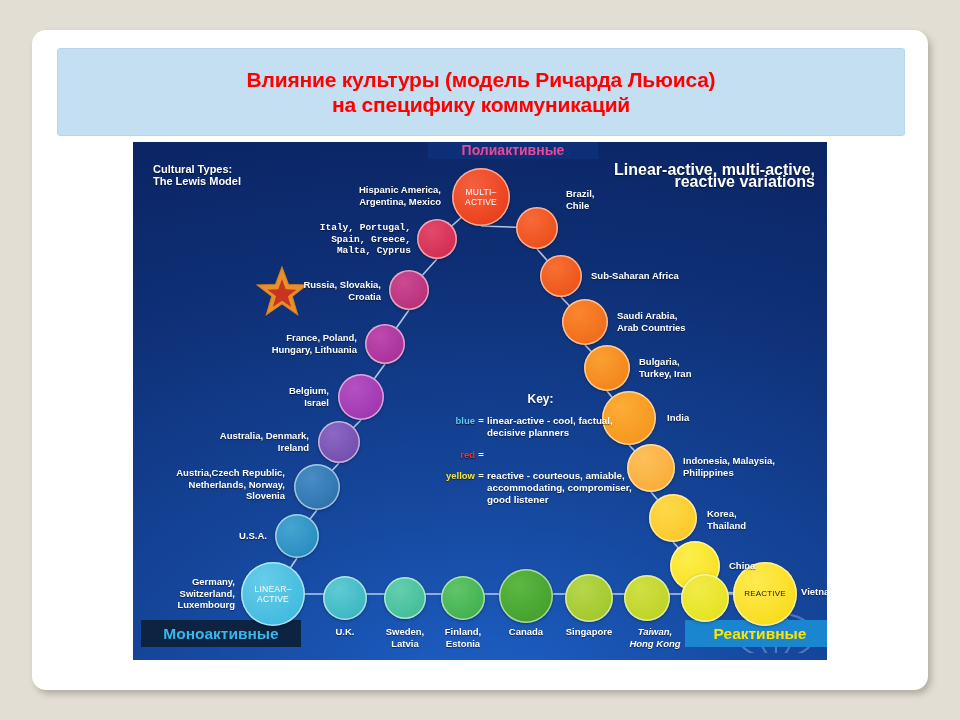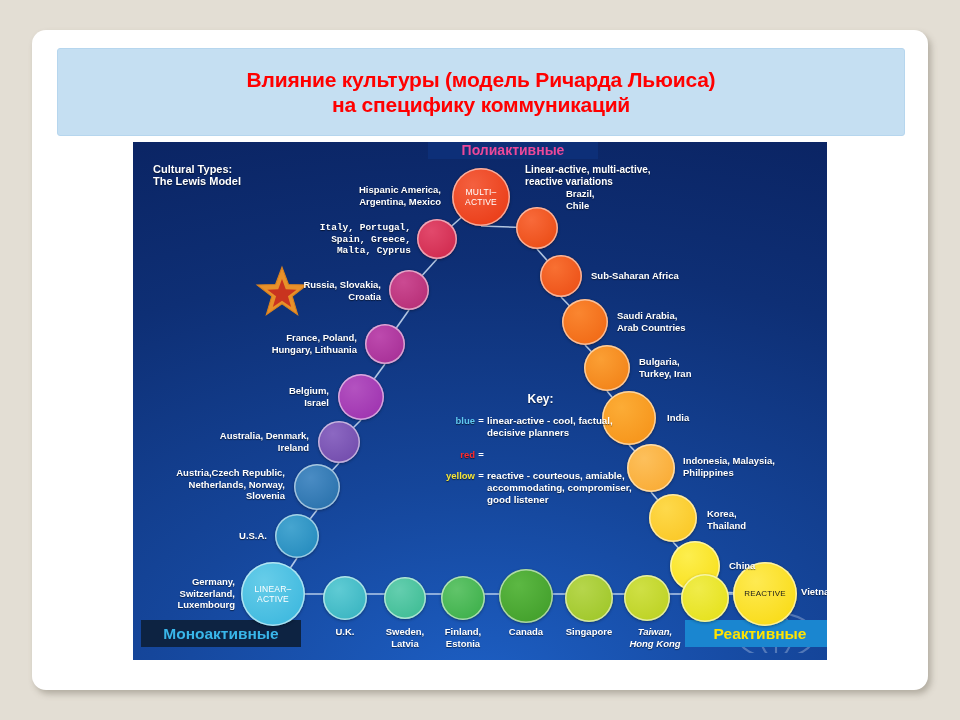--- a/index.html
+++ b/index.html
@@ -35,21 +35,21 @@
   #diagram .txt{
     position:absolute;color:#ffffff;font-weight:bold;
     line-height:11.5px;text-shadow:0 1px 1px rgba(0,0,0,.55);
     white-space:pre-line;
   }
   .t-center{text-align:center;}
   .t-right{text-align:right;}
   .t-left{text-align:left;}
   
   #head-left{left:20px;top:22px;font-size:11px;line-height:18px;}
-  #head-right{left:392px;top:22px;font-size:10px;line-height:18px;text-align:left;width:290px;}
+  #head-right{left:392px;top:22px;font-size:16px;line-height:18px;text-align:right;width:290px;}
   
   .badge{
     position:absolute;font-weight:bold;display:flex;align-items:center;justify-content:center;
   }
   #badge-poly{
     left:270px;top:-2px;width:170px;height:19px;color:#ec4899;font-size:14px;
     background:#0d2f78;
     margin-left:25px;
   }
   #badge-mono{

